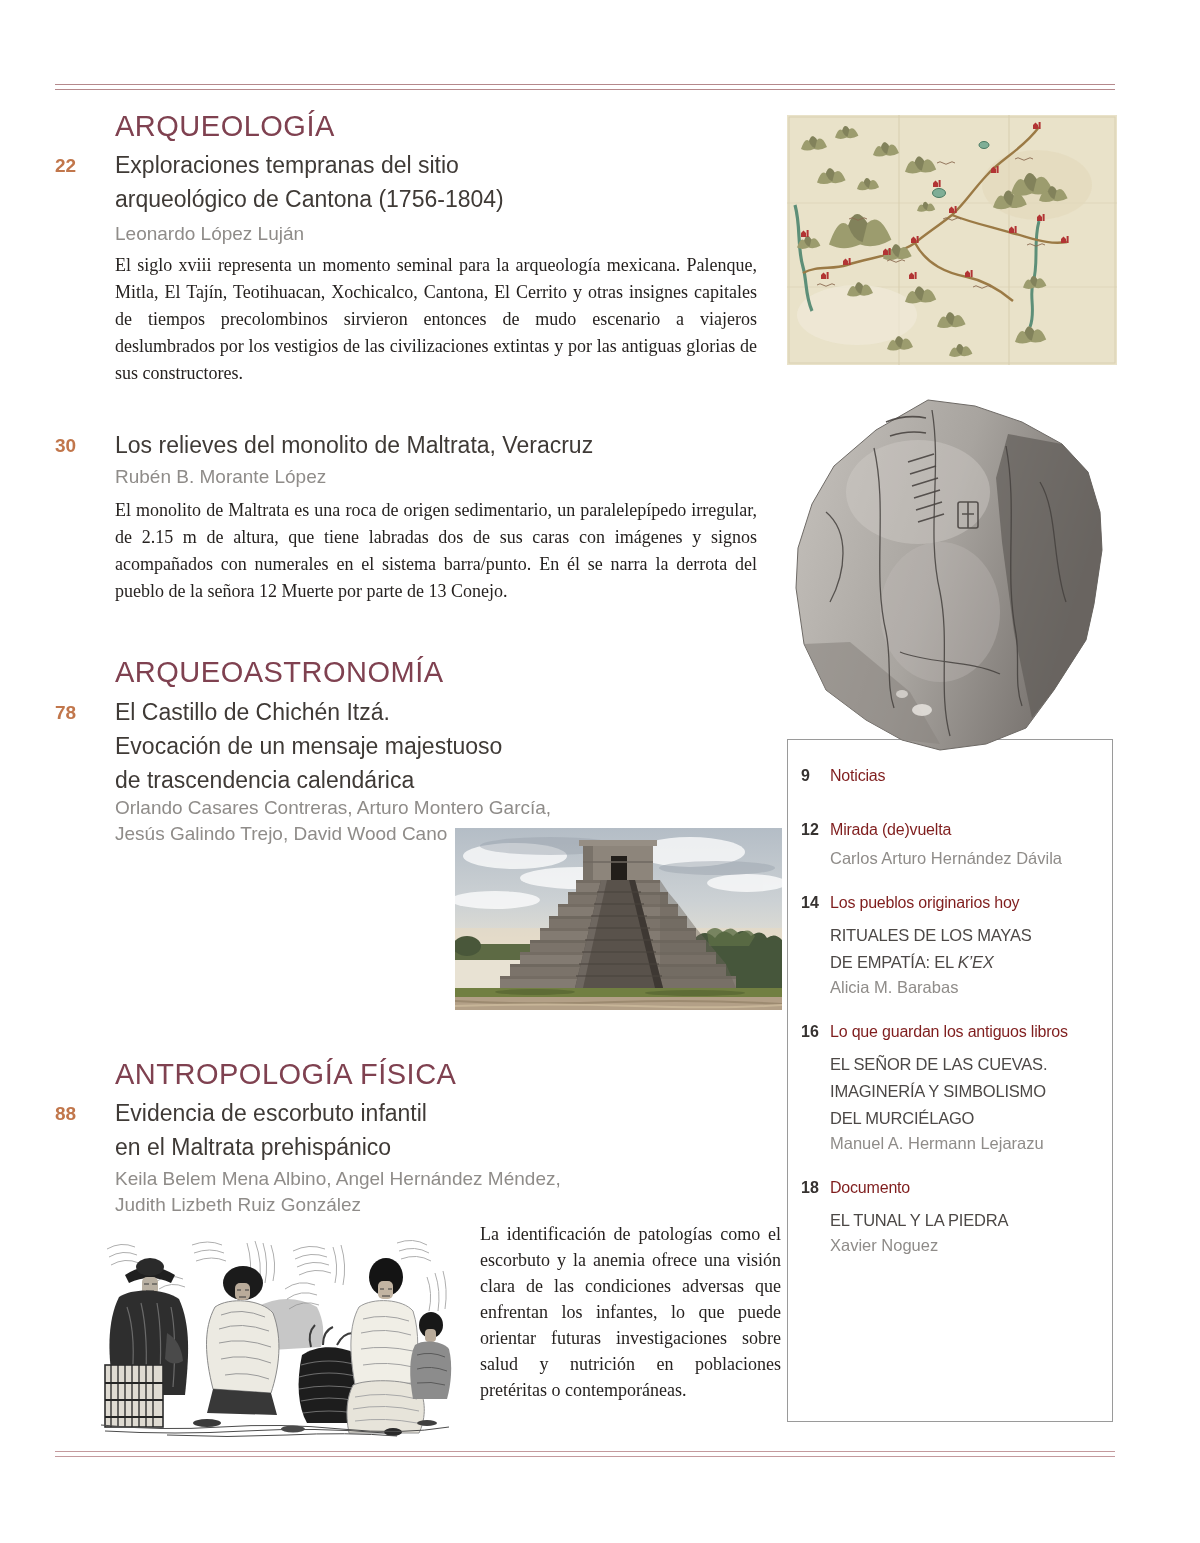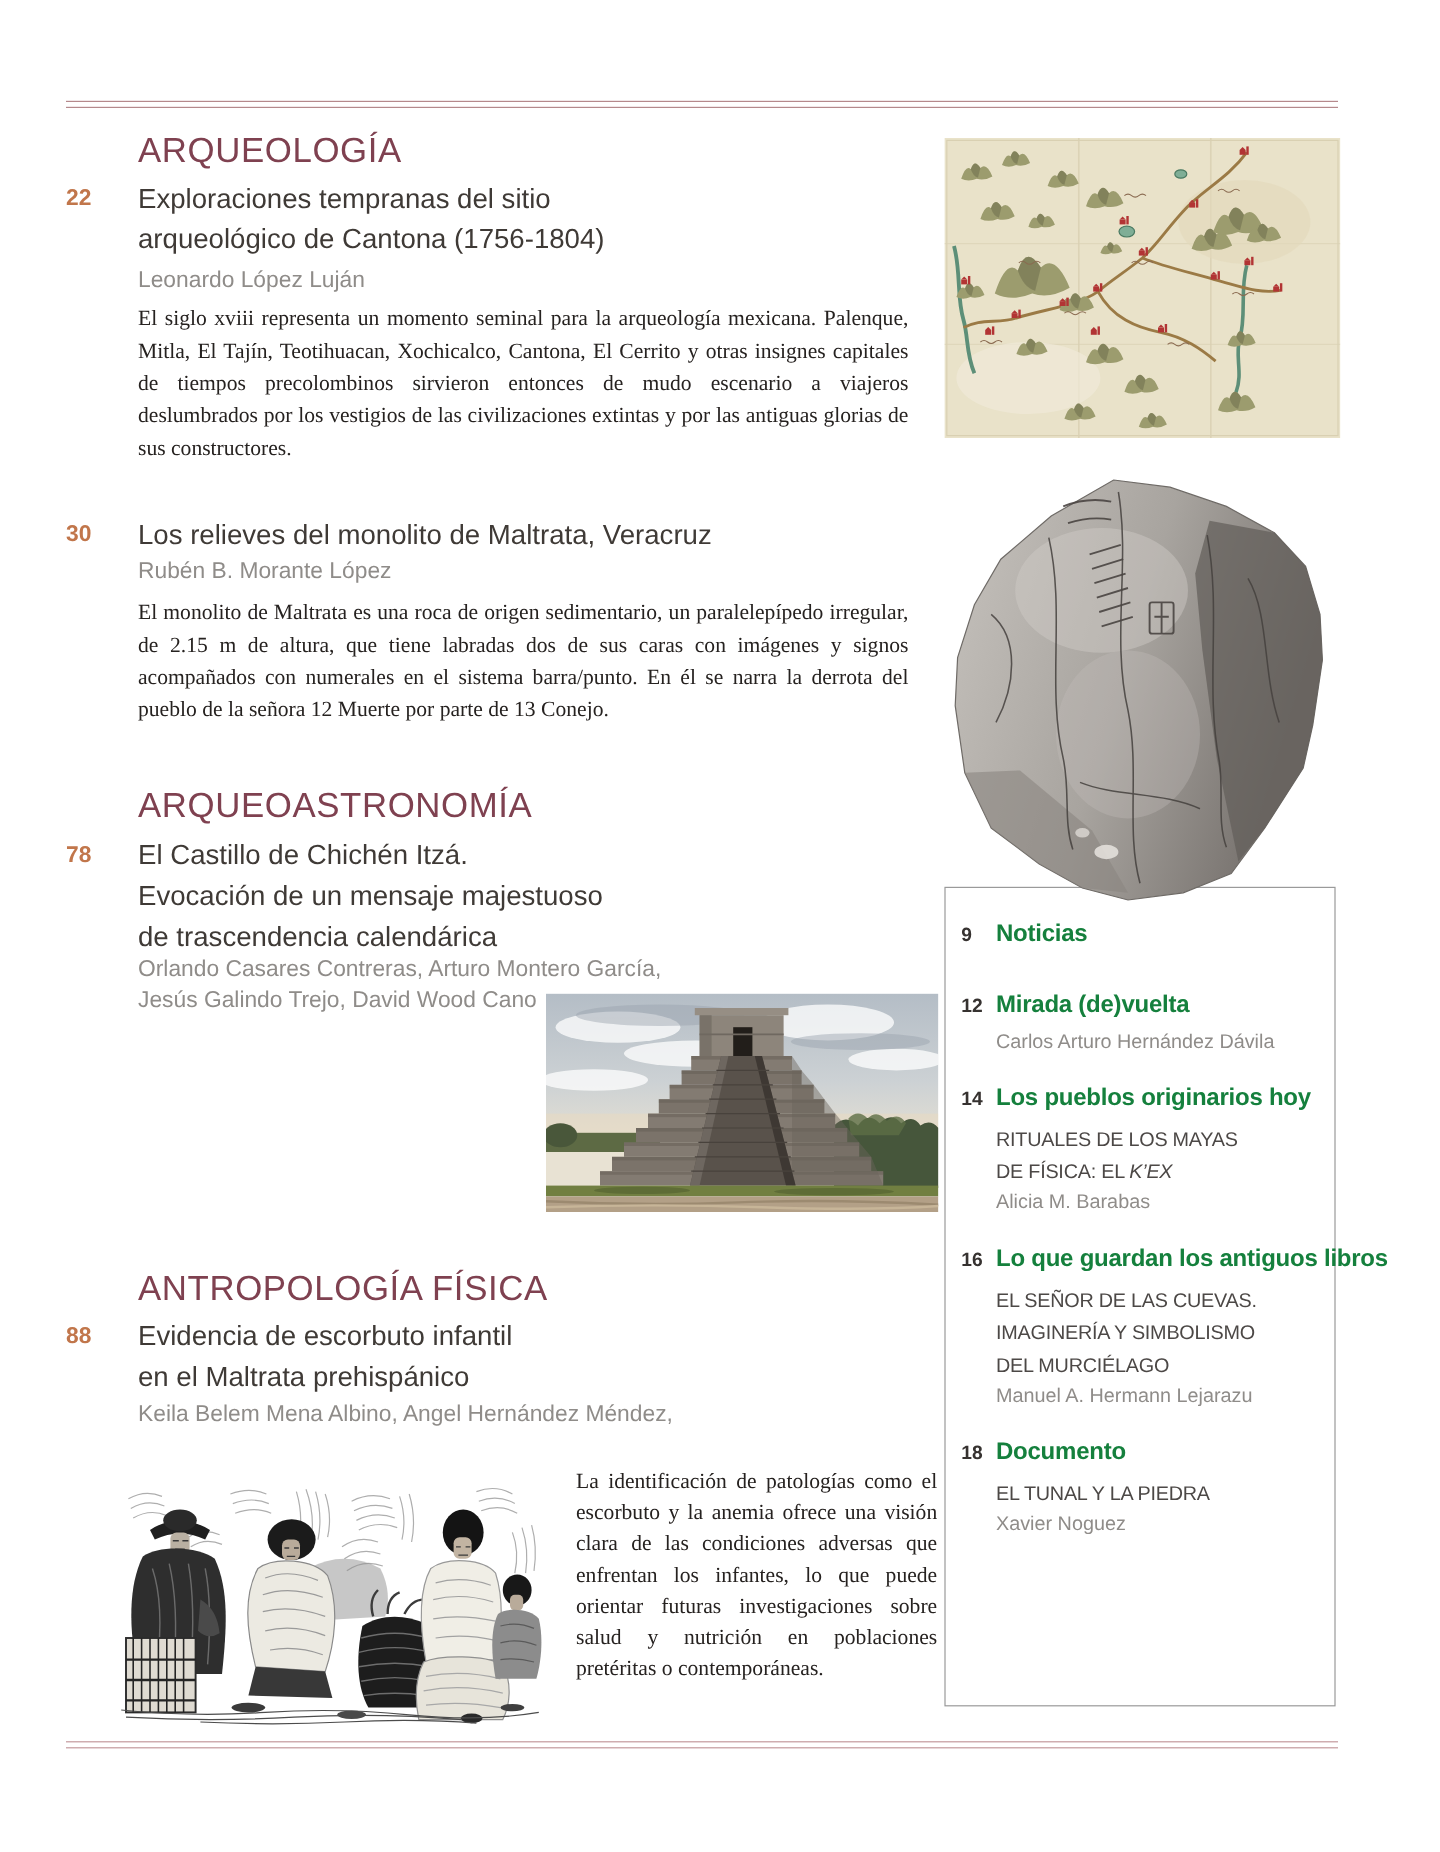--- a/index.html
+++ b/index.html
@@ -14,21 +14,21 @@
   .authors{position:absolute;color:#8f8c89;font-size:19px;line-height:26px;}
   .authors div{white-space:nowrap;}
   .summary{position:absolute;font-family:"Liberation Serif",serif;font-size:18px;line-height:27px;
            color:#262220;text-align:justify;hyphens:auto;}
   .fig{position:absolute;}
   .fig svg{display:block;}
   .toc-box{position:absolute;left:787px;top:739px;width:326px;height:683px;background:#fff;
            border:1px solid #9a9a9a;box-sizing:border-box;padding:27px 12px 0 13px;z-index:1;}
   .toc-entry{display:flex;align-items:baseline;margin-bottom:10px;}
   .toc-num{width:29px;flex:none;font-size:16px;font-weight:bold;color:#363230;}
-  .toc-label{font-size:20px;font-weight:bold;color:#15803d;letter-spacing:-.2px;white-space:nowrap;}
+  .toc-label{font-size:16px;font-weight:normal;color:#7f1d1d;letter-spacing:-.2px;white-space:nowrap;}
   .toc-sub{margin:0 0 26px 29px;}
   .toc-art-title{font-size:16.5px;line-height:27px;color:#4c4846;letter-spacing:-.2px;}
   .toc-art-title div{white-space:nowrap;}
   .toc-art-title .it{font-style:italic;margin-left:.22em;}
   .toc-art-author{font-size:16.5px;color:#8f8c89;margin-top:2px;white-space:nowrap;}
 </style>
 </head>
 <body>
 
 <div class="page">
@@ -68,20 +68,21 @@
   </div>
 
   <div class="sec-heading" style="left:115px;top:1058px;">ANTROPOLOGÍA FÍSICA</div>
   <div class="pagenum" style="left:55px;top:1103px;">88</div>
   <div class="title" style="left:115px;top:1096px;">
     <div>Evidencia de escorbuto infantil</div>
     <div>en el Maltrata prehispánico</div>
   </div>
   <div class="authors" style="left:115px;top:1166px;">
     <div>Keila Belem Mena Albino, Angel Hernández Méndez,</div>
+    <div>Judith Lizbeth Ruiz González</div>
   </div>
   <div class="summary" style="left:480px;top:1221px;width:301px;line-height:26px;">La identificación de patologías como el escorbuto y la anemia ofrece una visión clara de las condiciones adversas que enfrentan los infantes, lo que puede orientar futuras investigaciones sobre salud y nutrición en poblaciones pretéritas o contemporáneas.</div>
 
   <div class="fig" style="left:787px;top:115px;">
     <svg width="330" height="250" viewBox="0 0 330 250">
       <defs>
         <g id="mtn">
           <path d="M0,14 Q4,2 8,6 Q11,-3 16,5 Q21,0 26,12 Q19,16 13,14 Q6,17 0,14 Z" fill="#9c9c6e"></path>
           <path d="M8,6 Q11,-3 16,5 L14,13 Q10,12 8,6 Z" fill="#6e6e4c" opacity=".55"></path>
         </g>
@@ -359,21 +360,21 @@
       <div class="toc-art-author">Carlos Arturo Hernández Dávila</div>
     </div>
 
     <div class="toc-entry">
       <span class="toc-num">14</span>
       <span class="toc-label">Los pueblos originarios hoy</span>
     </div>
     <div class="toc-sub">
       <div class="toc-art-title">
         <div>RITUALES DE LOS MAYAS</div>
-        <div><span>DE FÍSICA: EL</span><span class="it">K’EX</span></div>
+        <div><span>DE EMPATÍA: EL</span><span class="it">K’EX</span></div>
       </div>
       <div class="toc-art-author">Alicia M. Barabas</div>
     </div>
 
     <div class="toc-entry">
       <span class="toc-num">16</span>
       <span class="toc-label">Lo que guardan los antiguos libros</span>
     </div>
     <div class="toc-sub">
       <div class="toc-art-title">

